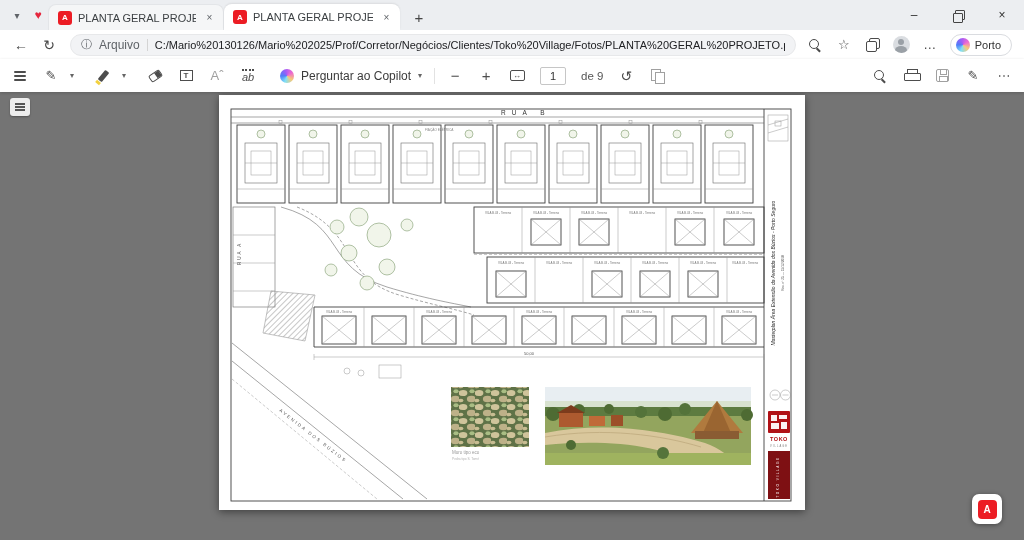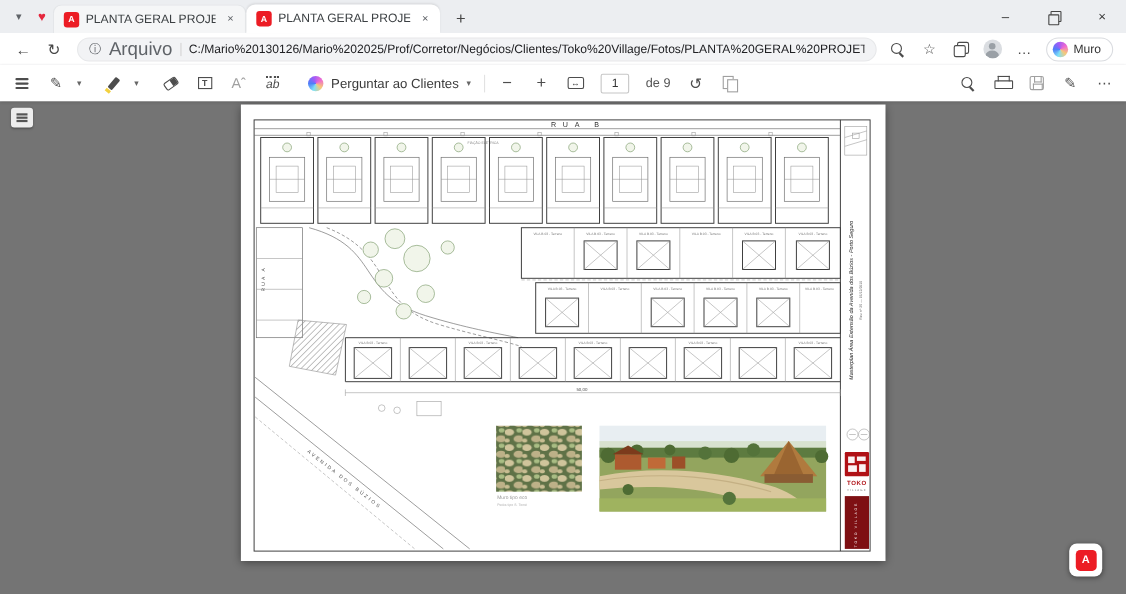--- a/index.html
+++ b/index.html
@@ -27,21 +27,21 @@
   .restore{position:relative;width:11px;height:11px}
   .restore::before{content:"";position:absolute;top:0;left:2px;width:8px;height:8px;border:1.1px solid #444;border-radius:1px}
   .restore::after{content:"";position:absolute;top:3px;left:0;width:8px;height:8px;border:1.1px solid #444;border-radius:1px;background:#eceef1}
 
   
   .addressbar{height:29px;background:#fff;display:flex;align-items:center;padding:0 8px;gap:2px}
   .nav-ic{width:26px;height:24px;display:flex;align-items:center;justify-content:center;font-size:14px;color:#474747;border-radius:4px}
   .url-pill{flex:1;height:22px;background:#f2f3f5;border:1px solid #e7e8ea;border-radius:12px;display:flex;
        align-items:center;padding:0 10px;gap:7px;min-width:0;margin:0 6px}
   .url-info{font-size:11px;color:#5f6368}
-  .url-scheme{font-size:17px;color:#5f6368;flex:none}
+  .url-scheme{font-size:12px;color:#5f6368;flex:none}
   .url-sep{width:1px;height:12px;background:#d4d4d4;flex:none}
   .url-text{font-size:11px;color:#202124;white-space:nowrap;overflow:hidden}
   .ab-right{display:flex;align-items:center;gap:11px;margin:0 4px 0 2px}
   .sm-ic{width:18px;height:18px;display:flex;align-items:center;justify-content:center;color:#4a4a4a;font-size:13px;position:relative}
   .mag{position:relative;width:14px;height:14px}
   .mag::before{content:"";position:absolute;top:1px;left:1px;width:8px;height:8px;border:1.5px solid currentColor;border-radius:50%}
   .mag::after{content:"";position:absolute;bottom:1px;right:1px;width:5px;height:1.6px;background:currentColor;transform:rotate(45deg)}
   .coll{position:relative;width:13px;height:13px}
   .coll::before{content:"";position:absolute;top:0;left:3px;width:9px;height:9px;border:1.3px solid currentColor;border-radius:2px}
   .coll::after{content:"";position:absolute;top:3px;left:0;width:9px;height:9px;border:1.3px solid currentColor;border-radius:2px;background:#fff}
@@ -164,21 +164,21 @@
           <span class="mag"></span>
         </span>
       <span class="sm-ic">☆</span>
       <span class="sm-ic">
           <span class="coll"></span>
         </span>
       <span class="avatar"></span>
       <span class="sm-ic">…</span>
       <span class="chat-pill">
         <span class="copilot-dot"></span>
-        <span>Muro</span>
+        <span>Porto</span>
       </span>
     </div>
   </div>
 
   <div class="pdfbar">
     <div class="pb-group">
       <span class="pb-ic">
           <span class="toc"></span>
         </span>
       <span class="pb-ic">✎</span>
@@ -197,21 +197,21 @@
           <span>A</span>
           <span>ˆ</span>
         </span>
       <span class="pb-ic">
           <span class="ab-underl">ab</span>
         </span>
     </div>
 
     <div class="copilot-group">
       <span class="copilot-dot"></span>
-      <span>Perguntar ao Clientes</span>
+      <span>Perguntar ao Copilot</span>
       <span class="chev" style="margin-left:0">▾</span>
     </div>
 
     <span class="vr"></span>
 
     <div class="zoomgrp">
       <span class="pb-ic" style="font-size:15px">−</span>
       <span class="pb-ic" style="font-size:15px">+</span>
       <span class="pb-ic">
           <span class="fit">↔</span>

